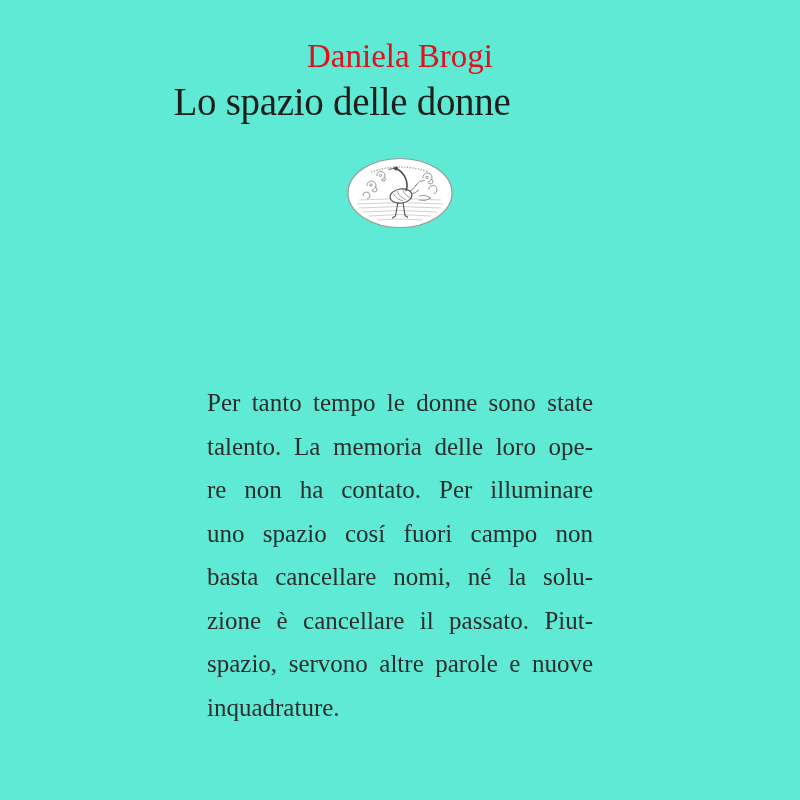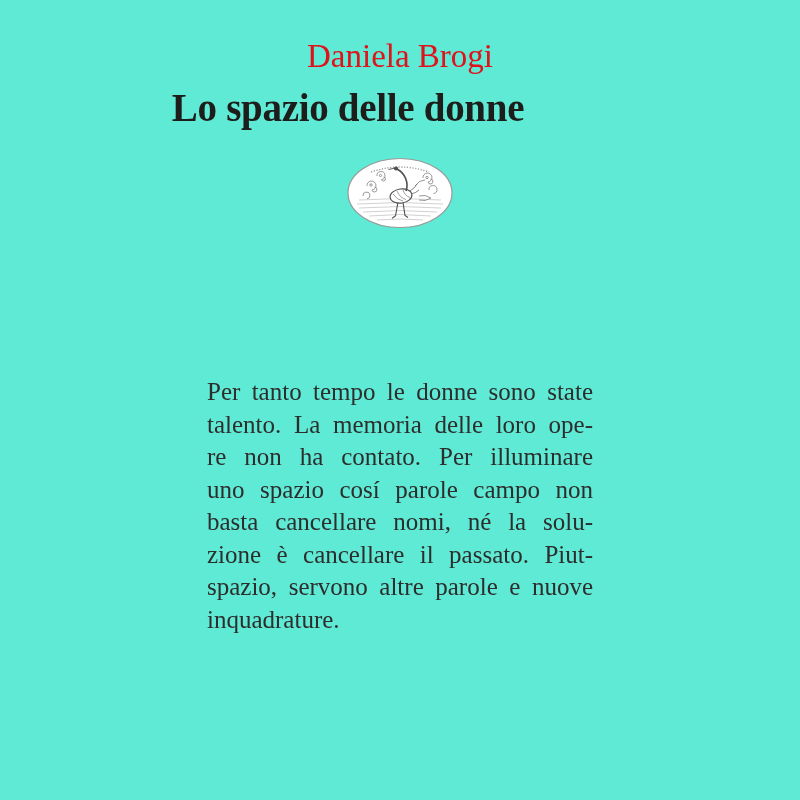--- a/index.html
+++ b/index.html
@@ -23,25 +23,25 @@
     text-align: center;
     font-size: 33px;
     line-height: 40px;
     color: #e0121b;
   }
   .title {
     position: absolute;
     top: 78px;
     left: 0;
     width: 684px;
-    margin: 6px;
+    margin: 0;
     text-align: center;
     font-size: 39px;
     line-height: 48px;
-    font-weight: 700;
+    font-weight: 400;
     letter-spacing: -0.3px;
     color: #1d1d1b;
   }
   .logo {
     position: absolute;
     top: 156px;
     left: 345px;
     width: 110px;
     height: 74px;
   }
@@ -49,20 +49,21 @@
     position: absolute;
     top: 376px;
     left: 207px;
     width: 386px;
     color: #2d2d2d;
     font-size: 25px;
   }
   .bl {
     line-height: 32.5px;
     white-space: nowrap;
+    margin-top: 11px;
   }
   .bl.j {
     white-space: normal;
     text-align: justify;
     text-align-last: justify;
   }
   .bl.last {
     text-align: right;
     text-align-last: left;
   }
@@ -112,20 +113,20 @@
         <circle cx="51" cy="12.5" r="2.1" fill="#4f4f4f" stroke="none"></circle>
         <path d="M49 12.3 L43.5 13.5" stroke-width="0.9"></path>
       </g>
     </svg>
   </div>
 
   <div class="blurb">
     <div class="bl j">Per tanto tempo le donne sono state</div>
     <div class="bl j">talento. La memoria delle loro ope-</div>
     <div class="bl j">re non ha contato. Per illuminare</div>
-    <div class="bl j">uno spazio cosí parole campo non</div>
+    <div class="bl j">uno spazio cosí fuori campo non</div>
     <div class="bl j">basta cancellare nomi, né la solu-</div>
     <div class="bl j">zione è cancellare il passato. Piut-</div>
     <div class="bl j">spazio, servono altre parole e nuove</div>
     <div class="bl last">inquadrature.</div>
   </div>
 
 </div>
 
 </body></html>

